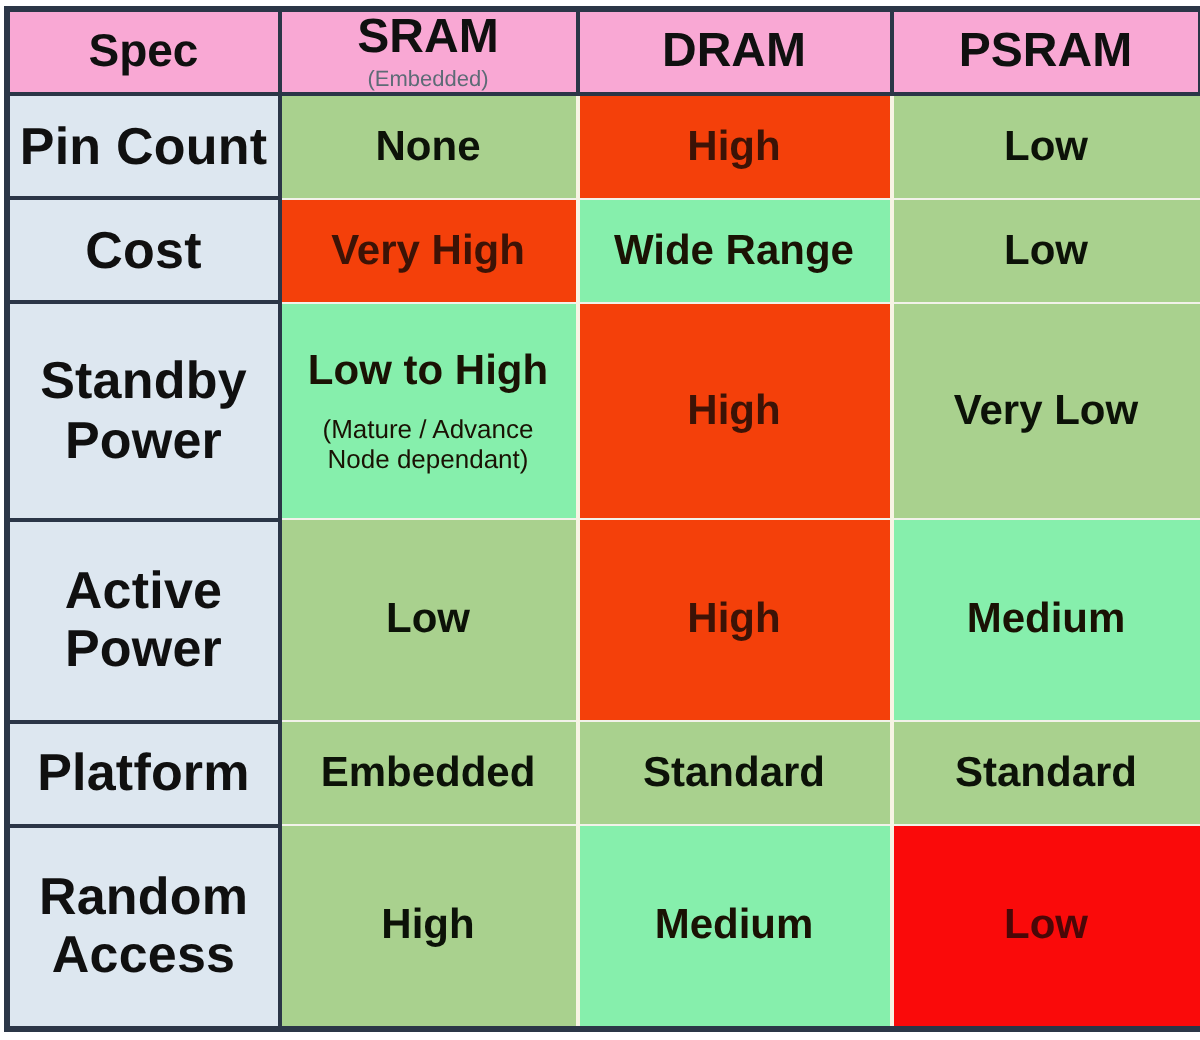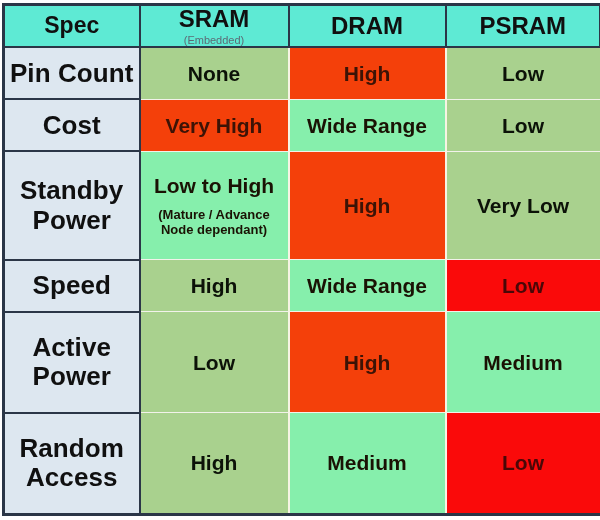--- a/index.html
+++ b/index.html
@@ -41,21 +41,21 @@
   }
 
   
   .spec-cell {
     background: #dde7f0;
     border: 2px solid #2b3647;
     font-size: 26px;
     letter-spacing: 0.1px;
   }
   .head-cell {
-    background: #5eead4;
+    background: #f9a8d4;
     border: 2px solid #2b3647;
     font-size: 24px;
   }
   .head-cell.spec-head { font-size: 23px; }
 
   .head-main { display: block; }
   .head-sub {
     display: block;
     font-size: 11px;
     font-weight: normal;
@@ -75,21 +75,21 @@
 
   .v-green  { background: #a9d18e; color: #0c1208; margin-left: 44px; }
   .v-yellow { background: #86efac; color: #1a1204; }
   .v-orange { background: #f4400a; color: #3c1306; }
   .v-red    { background: #fa0a0a; color: #4a0707; }
 
   .val-main { display: block; }
   .val-sub {
     display: block;
     font-size: 13px;
-    font-weight: bold;
+    font-weight: normal;
     margin-top: 10px;
     line-height: 1.16;
   }
 
   
   .frame-left  { border-left: 3px solid #2b3647; }
   .frame-right { border-right: 3px solid #2b3647; }
   .frame-top    { border-top: 3px solid #2b3647; }
   .frame-bottom { border-bottom: 3px solid #2b3647; }
 </style>
@@ -156,46 +156,46 @@
           <span class="val-sub">(Mature / Advance Node dependant)</span>
         </td>
         <td class="val-cell v-orange">
           <span class="val-main">High</span>
         </td>
         <td class="val-cell v-green frame-right">
           <span class="val-main">Very Low</span>
         </td>
       </tr>
 
-      <tr>
-        <td class="spec-cell frame-left">Speed</td>
-        <td class="val-cell v-green">
-          <span class="val-main">High</span>
-        </td>
-        <td class="val-cell v-yellow">
-          <span class="val-main">Wide Range</span>
-        </td>
-        <td class="val-cell v-red frame-right">
-          <span class="val-main">Low</span>
-        </td>
-      </tr>
 
       <tr>
         <td class="spec-cell frame-left">Active Power</td>
         <td class="val-cell v-green">
           <span class="val-main">Low</span>
         </td>
         <td class="val-cell v-orange">
           <span class="val-main">High</span>
         </td>
         <td class="val-cell v-yellow frame-right">
           <span class="val-main">Medium</span>
         </td>
       </tr>
 
+      <tr>
+        <td class="spec-cell frame-left">Platform</td>
+        <td class="val-cell v-green">
+          <span class="val-main">Embedded</span>
+        </td>
+        <td class="val-cell v-green">
+          <span class="val-main">Standard</span>
+        </td>
+        <td class="val-cell v-green frame-right">
+          <span class="val-main">Standard</span>
+        </td>
+      </tr>
 
       <tr>
         <td class="spec-cell frame-left frame-bottom">Random Access</td>
         <td class="val-cell v-green frame-bottom">
           <span class="val-main">High</span>
         </td>
         <td class="val-cell v-yellow frame-bottom">
           <span class="val-main">Medium</span>
         </td>
         <td class="val-cell v-red frame-right frame-bottom">

